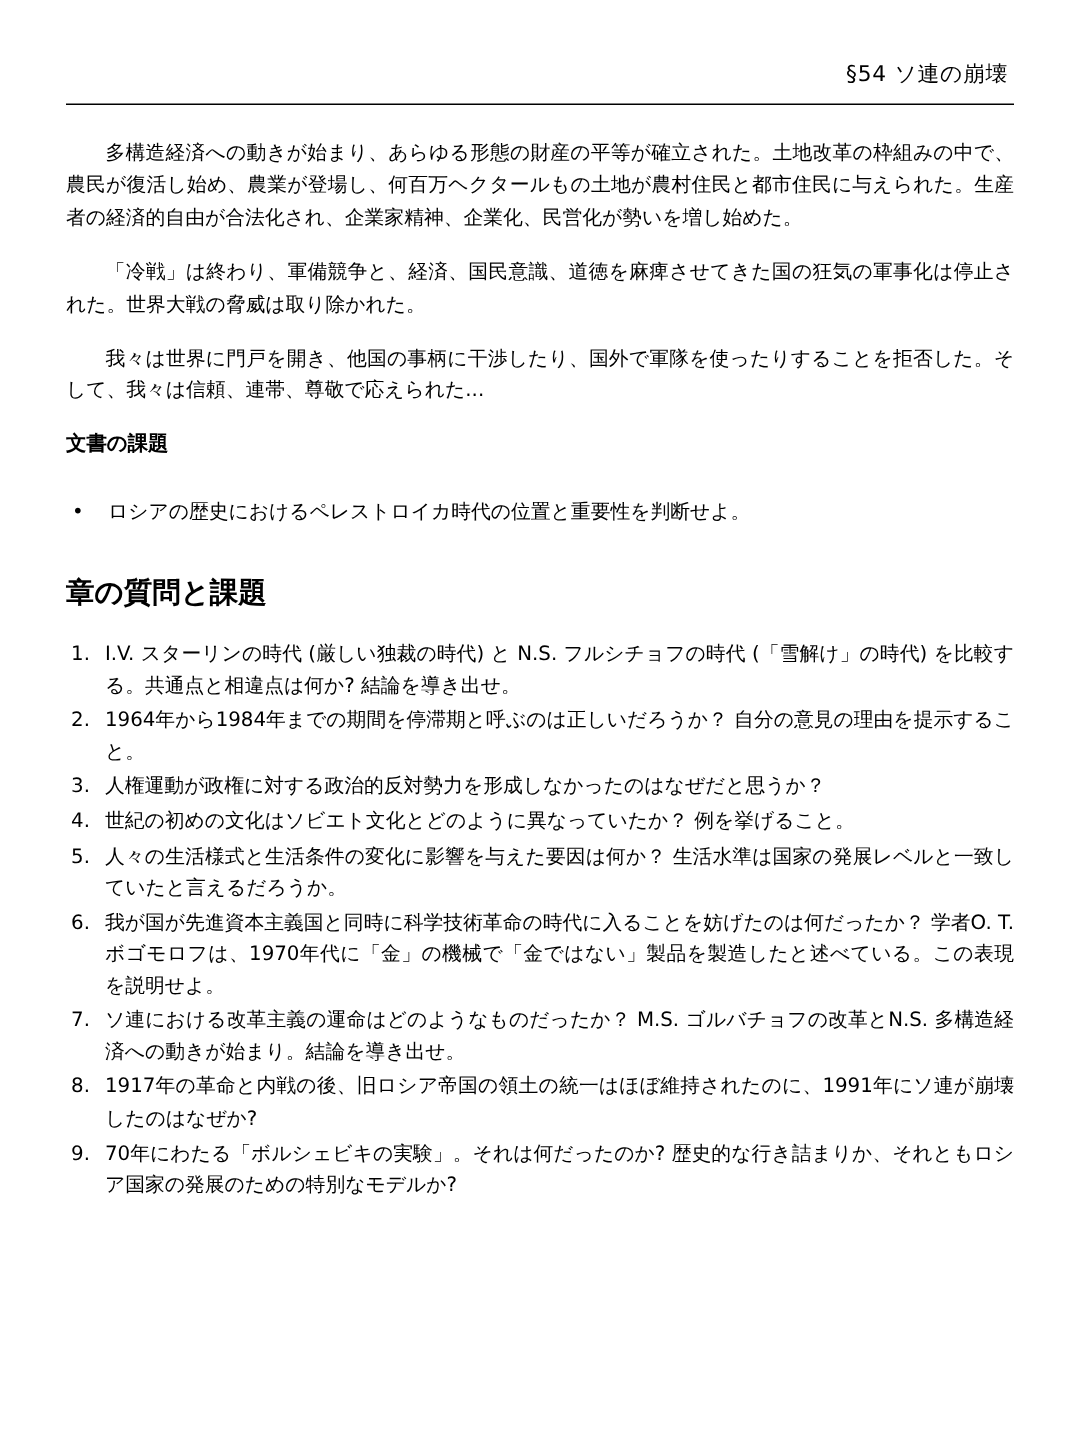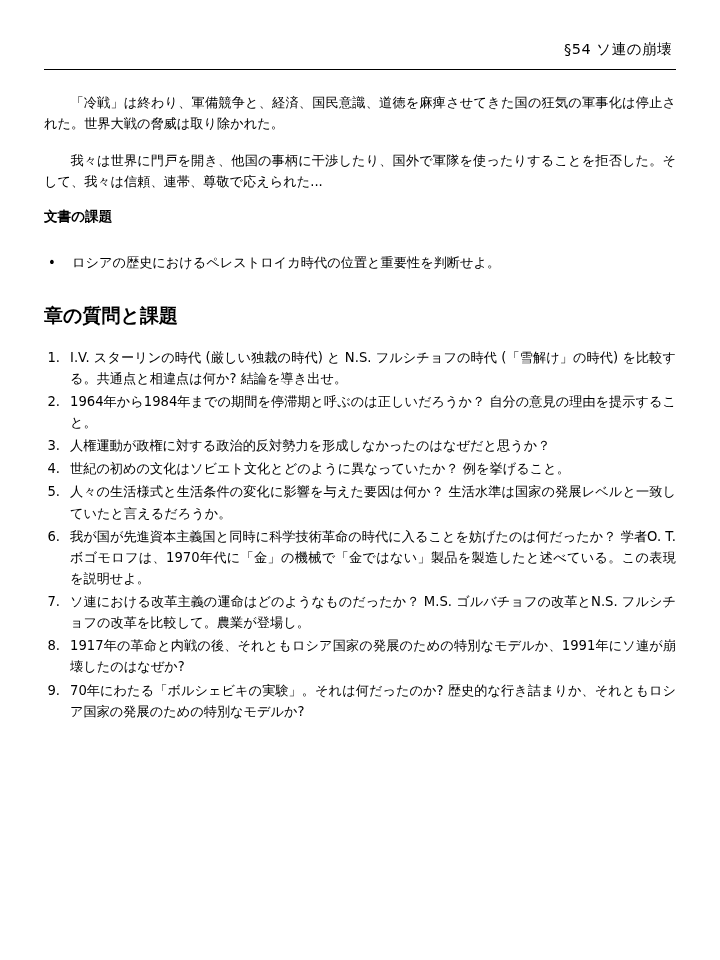--- a/index.html
+++ b/index.html
@@ -105,20 +105,21 @@
 </style>
 </head>
 <body>
 
 <div class="page">
 
   <div class="header">§54 ソ連の崩壊</div>
   <div class="header-rule"></div>
 
   <div class="body-text">
+    <p class="para">多構造経済への動きが始まり、あらゆる形態の財産の平等が確立された。土地改革の枠組みの中で、農民が復活し始め、農業が登場し、何百万ヘクタールもの土地が農村住民と都市住民に与えられた。生産者の経済的自由が合法化され、企業家精神、企業化、民営化が勢いを増し始めた。</p>
     <p class="para">「冷戦」は終わり、軍備競争と、経済、国民意識、道徳を麻痺させてきた国の狂気の軍事化は停止された。世界大戦の脅威は取り除かれた。</p>
     <p class="para last">我々は世界に門戸を開き、他国の事柄に干渉したり、国外で軍隊を使ったりすることを拒否した。そして、我々は信頼、連帯、尊敬で応えられた...</p>
   </div>
 
   <h2 class="section">文書の課題</h2>
   <ul class="bullet-list">
     <li>
       <span class="bullet-mark">•</span>
       <span>ロシアの歴史におけるペレストロイカ時代の位置と重要性を判断せよ。</span>
     </li>
@@ -146,25 +147,25 @@
     <li>
       <span class="num">5.</span>
       <span class="qtext">人々の生活様式と生活条件の変化に影響を与えた要因は何か？ 生活水準は国家の発展レベルと一致していたと言えるだろうか。</span>
     </li>
     <li>
       <span class="num">6.</span>
       <span class="qtext">我が国が先進資本主義国と同時に科学技術革命の時代に入ることを妨げたのは何だったか？ 学者O. T. ボゴモロフは、1970年代に「金」の機械で「金ではない」製品を製造したと述べている。この表現を説明せよ。</span>
     </li>
     <li>
       <span class="num">7.</span>
-      <span class="qtext">ソ連における改革主義の運命はどのようなものだったか？ M.S. ゴルバチョフの改革とN.S. フルシチョフの改革を比較して。農業が登場し。</span>
+      <span class="qtext">ソ連における改革主義の運命はどのようなものだったか？ M.S. ゴルバチョフの改革とN.S. 多構造経済への動きが始まり。結論を導き出せ。</span>
     </li>
     <li>
       <span class="num">8.</span>
-      <span class="qtext">1917年の革命と内戦の後、それともロシア国家の発展のための特別なモデルか、1991年にソ連が崩壊したのはなぜか?</span>
+      <span class="qtext">1917年の革命と内戦の後、旧ロシア帝国の領土の統一はほぼ維持されたのに、1991年にソ連が崩壊したのはなぜか?</span>
     </li>
     <li>
       <span class="num">9.</span>
       <span class="qtext">70年にわたる「ボルシェビキの実験」。それは何だったのか? 歴史的な行き詰まりか、それともロシア国家の発展のための特別なモデルか?</span>
     </li>
   </ol>
 
 
 </div>
 

